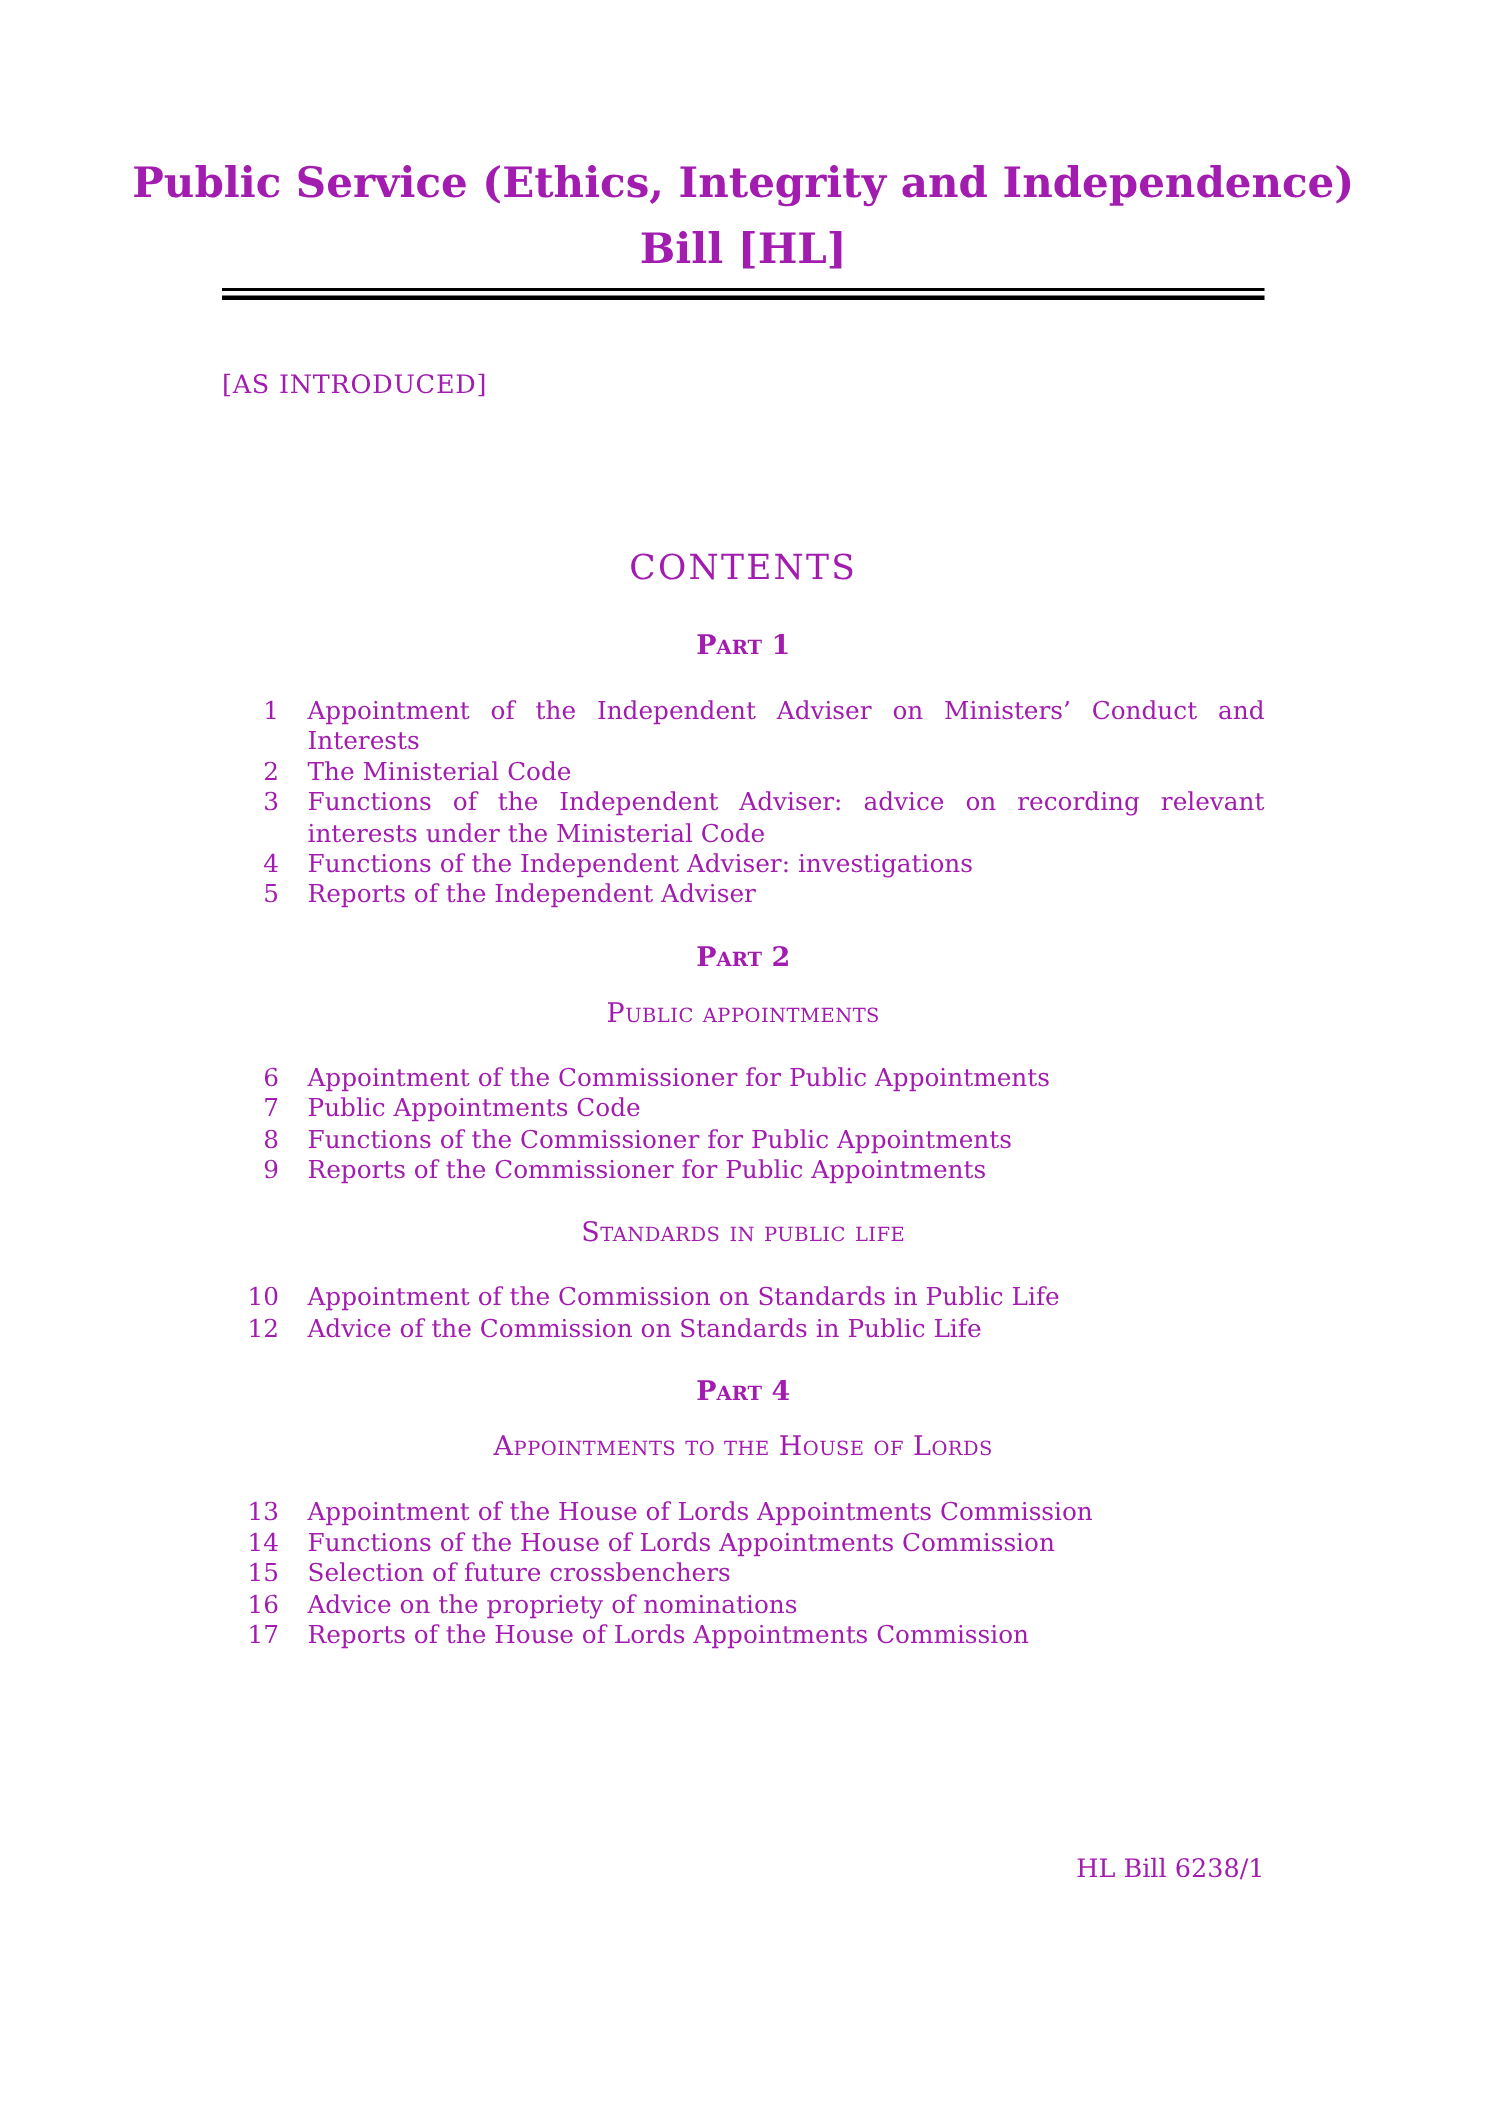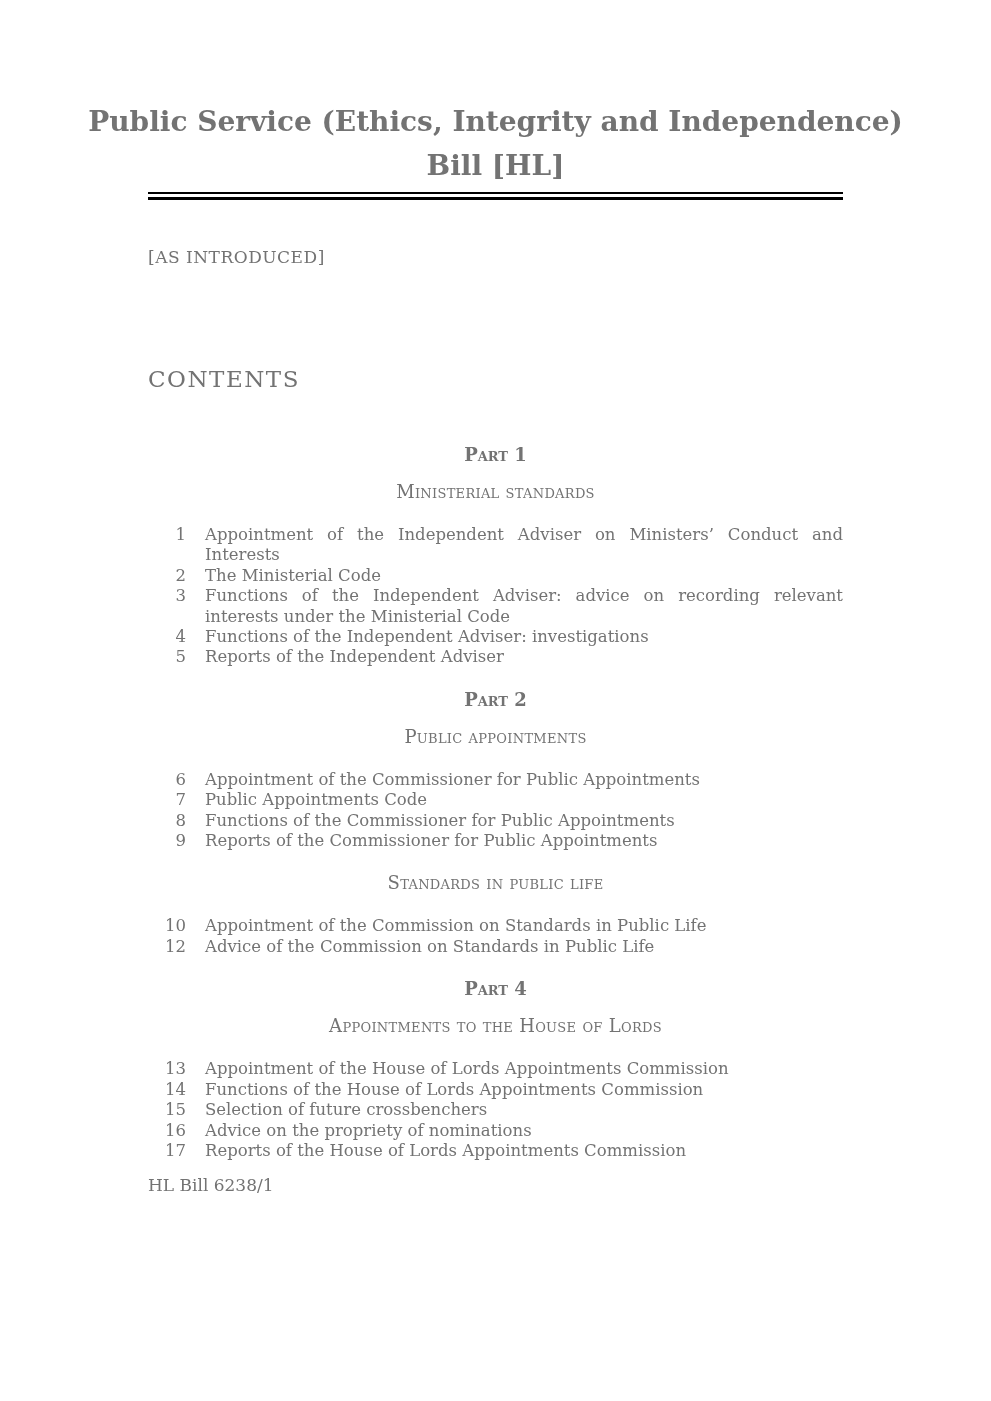--- a/index.html
+++ b/index.html
@@ -1,21 +1,21 @@
 <!DOCTYPE html>
 <html><head>
 <meta charset="utf-8">
 <style>
   html, body { margin: 0; padding: 0; background: #ffffff; }
   .page {
     position: relative;
     width: 991px;
     height: 1401px;
     background: #ffffff;
-    color: #737373;
+    color: #a21caf;
     font-family: "DejaVu Serif", "Liberation Serif", serif;
     overflow: hidden;
   }
   .content { width: 695px; margin: 0 auto; }
 
   .bill-title {
     margin: 0 -62px;
     padding-top: 100px;
     font-size: 28px;
     font-weight: 700;
@@ -29,27 +29,27 @@
     border-bottom: 3px solid #000000;
   }
   .status-banner {
     margin-top: 47px;
     text-align: left;
     font-size: 17px;
     letter-spacing: 0.5px;
   }
   .contents-heading {
     margin-top: 99px;
-    text-align: left;
+    text-align: center;
     font-size: 23px;
     line-height: 26px;
     letter-spacing: 1.5px;
   }
   .part-section { margin-top: 22px; }
-  .part-section.first { margin-top: 53px; }
+  .part-section.first { margin-top: 29px; }
   .part-label {
     font-size: 18px;
     font-weight: 700;
     font-variant: small-caps;
     text-align: center;
     line-height: 20px;
   }
   .part-heading {
     margin-top: 17px;
     font-size: 18px;
@@ -60,23 +60,23 @@
   }
   .clauses { margin-top: 23px; }
   .clause { display: flex; font-size: 16.5px; line-height: 20.4px; }
   .clause-num { flex: 0 0 38px; text-align: right; }
   .clause-text { margin-left: 19px; flex: 1; text-align: justify; }
 
   .page-footer {
     position: absolute;
     left: 148px;
     right: 148px;
-    top: 1175px;
+    top: 1236px;
     display: flex;
-    justify-content: flex-start;
+    justify-content: flex-end;
     font-size: 17px;
     line-height: 20px;
   }
 </style>
 </head>
 <body>
 
 <div class="page">
   <div class="content">
 
@@ -87,21 +87,20 @@
 
     <div class="title-rule"></div>
 
     <div class="status-banner">[AS INTRODUCED]</div>
 
     <div class="contents-heading">CONTENTS</div>
 
     <div id="parts-root">
         <section class="part-section first">
           <div class="part-label">Part 1</div>
-          <div class="part-heading">Ministerial standards</div>
           <div class="clauses">
             <div class="clause">
               <span class="clause-num">1</span>
               <span class="clause-text">Appointment of the Independent Adviser on Ministers’ Conduct and Interests</span>
             </div>
             <div class="clause">
               <span class="clause-num">2</span>
               <span class="clause-text">The Ministerial Code</span>
             </div>
             <div class="clause">

